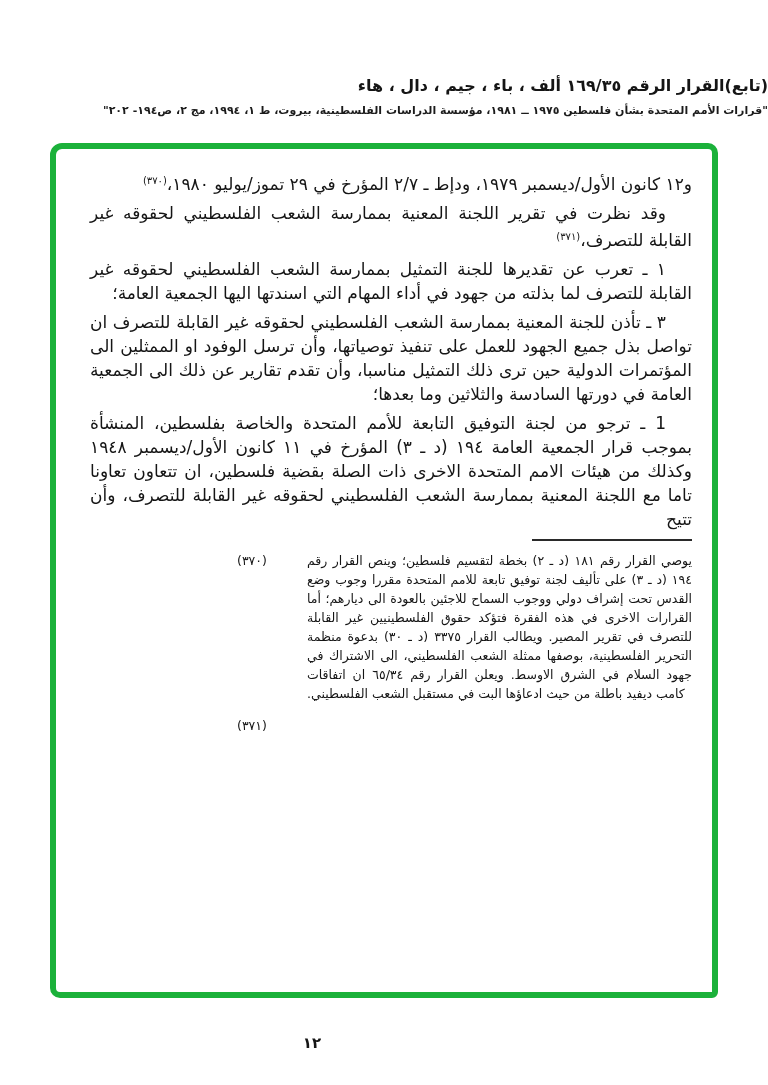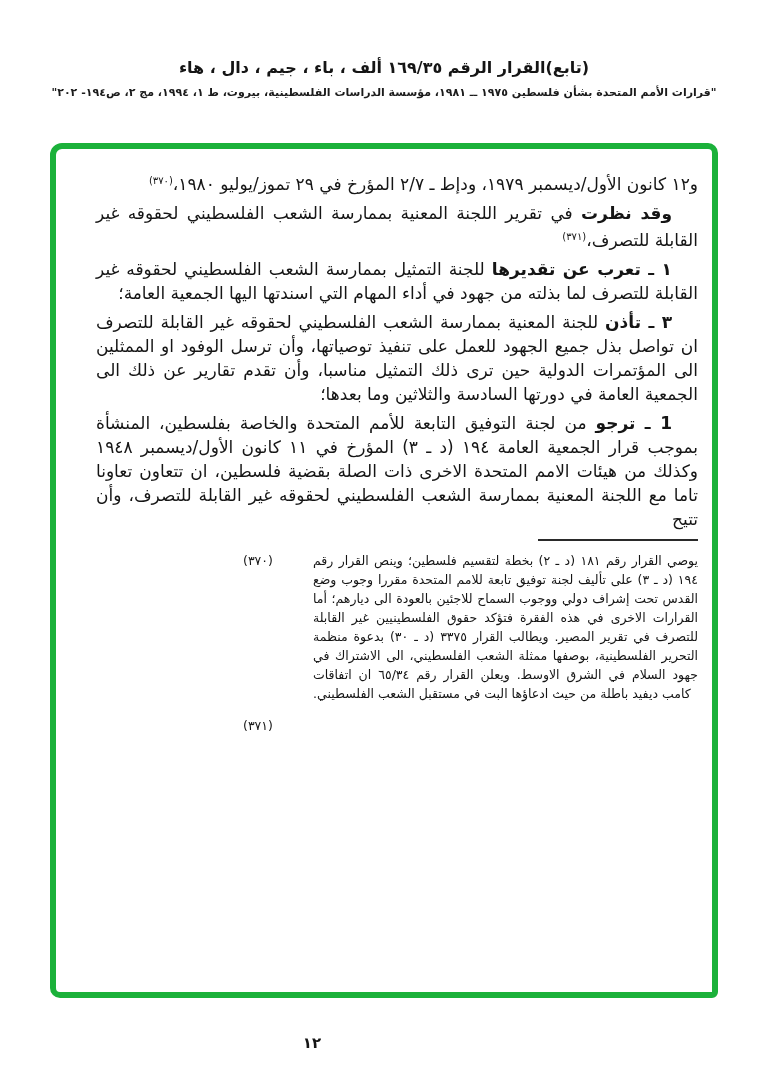--- a/index.html
+++ b/index.html
@@ -7,45 +7,45 @@
   .page{
     position:relative;
     width:768px;height:1085px;
     background:#ffffff;
     margin:0 auto;
     font-family:"DejaVu Sans", sans-serif;
     color:#151515;
     overflow:hidden;
   }
   
-  .hdr{padding-top:58px;text-align:center;direction:rtl;}
+  .hdr{padding-top:76px;direction:rtl;}
   .hdr-title{font-size:16px;font-weight:bold;letter-spacing:0;}
   .hdr-cite{font-size:11px;font-weight:bold;margin-top:9px;color:#1b1b1b;}
   
   .frame{
     position:absolute;
     left:50px;top:143px;
     width:668px;height:855px;
     box-sizing:border-box;
     border:6px solid #1bb13a;
     border-radius:12px 10px 6px 10px;
-    padding:20px 14px 0 40px;
+    padding:20px 20px 0 40px;
     direction:rtl;
   }
   
   .main-text{width:602px;}
   .para{
     margin:0 0 5px 0;
     font-size:17px;
     line-height:24px;
     text-align:justify;
     text-indent:26px;
   }
   .para.flush{text-indent:0;}
-  .para b{font-weight:bold;}
+  .para b{font-weight:normal;}
   .fn-ref{
     font-size:10px;
     vertical-align:6px;
     font-weight:normal;
     letter-spacing:0;
   }
   
   .footnotes{width:455px;margin:8px 0 0 0;}
   .fn-sep{
     width:160px;height:0;

